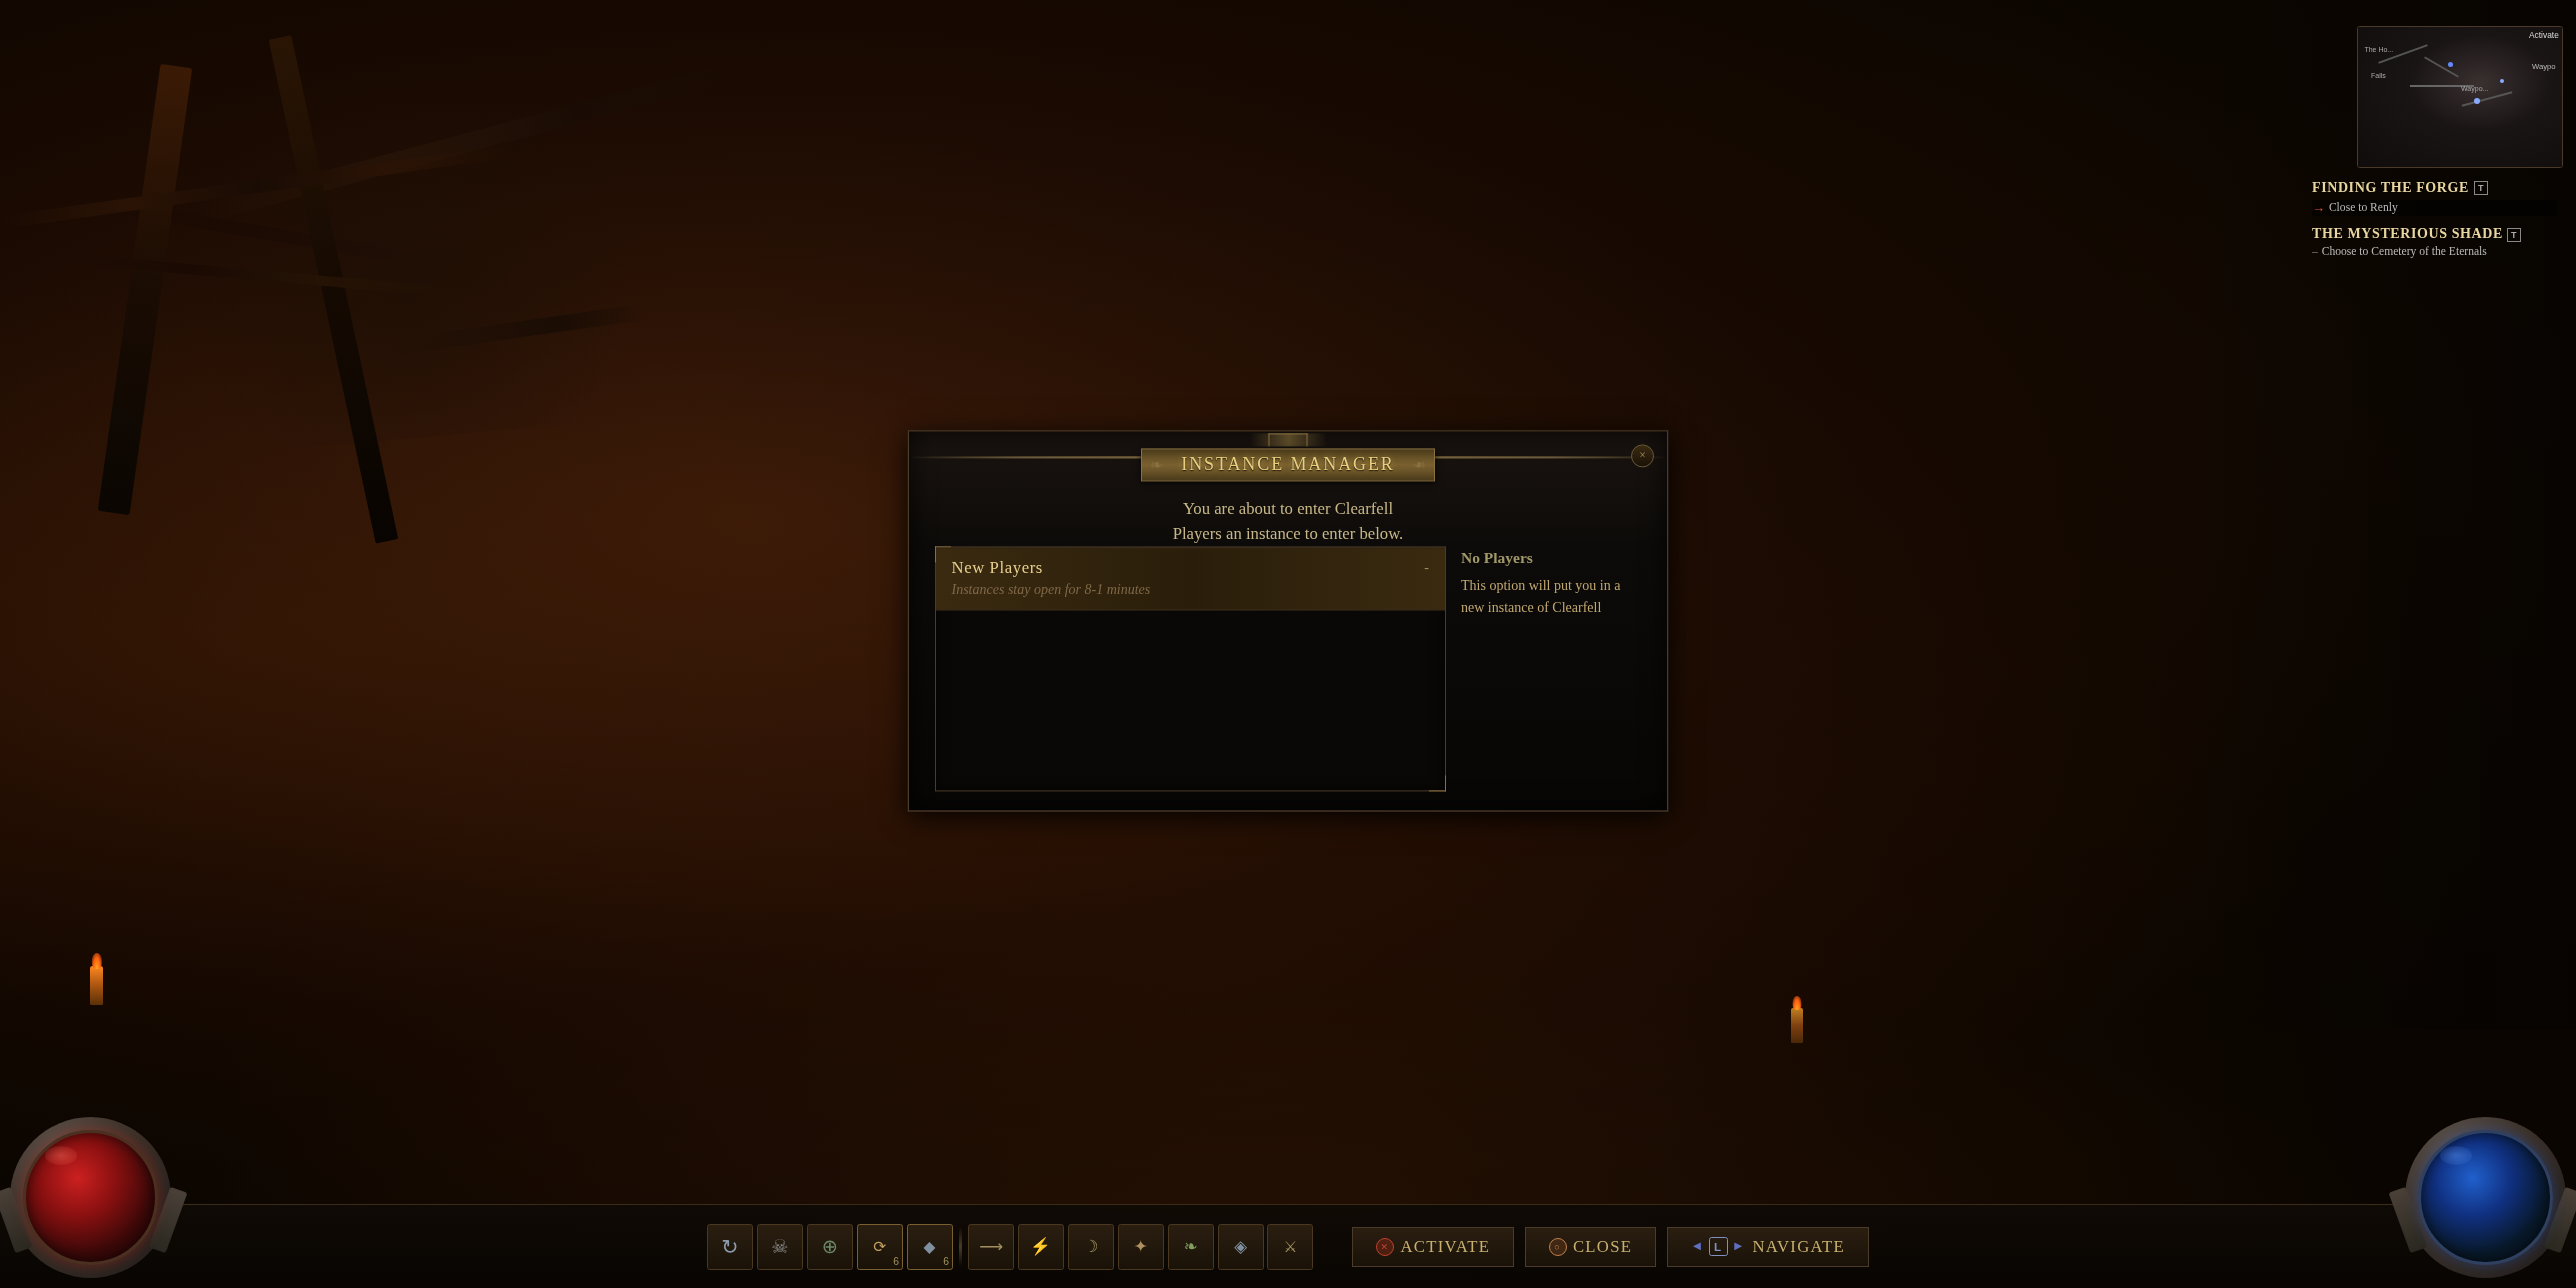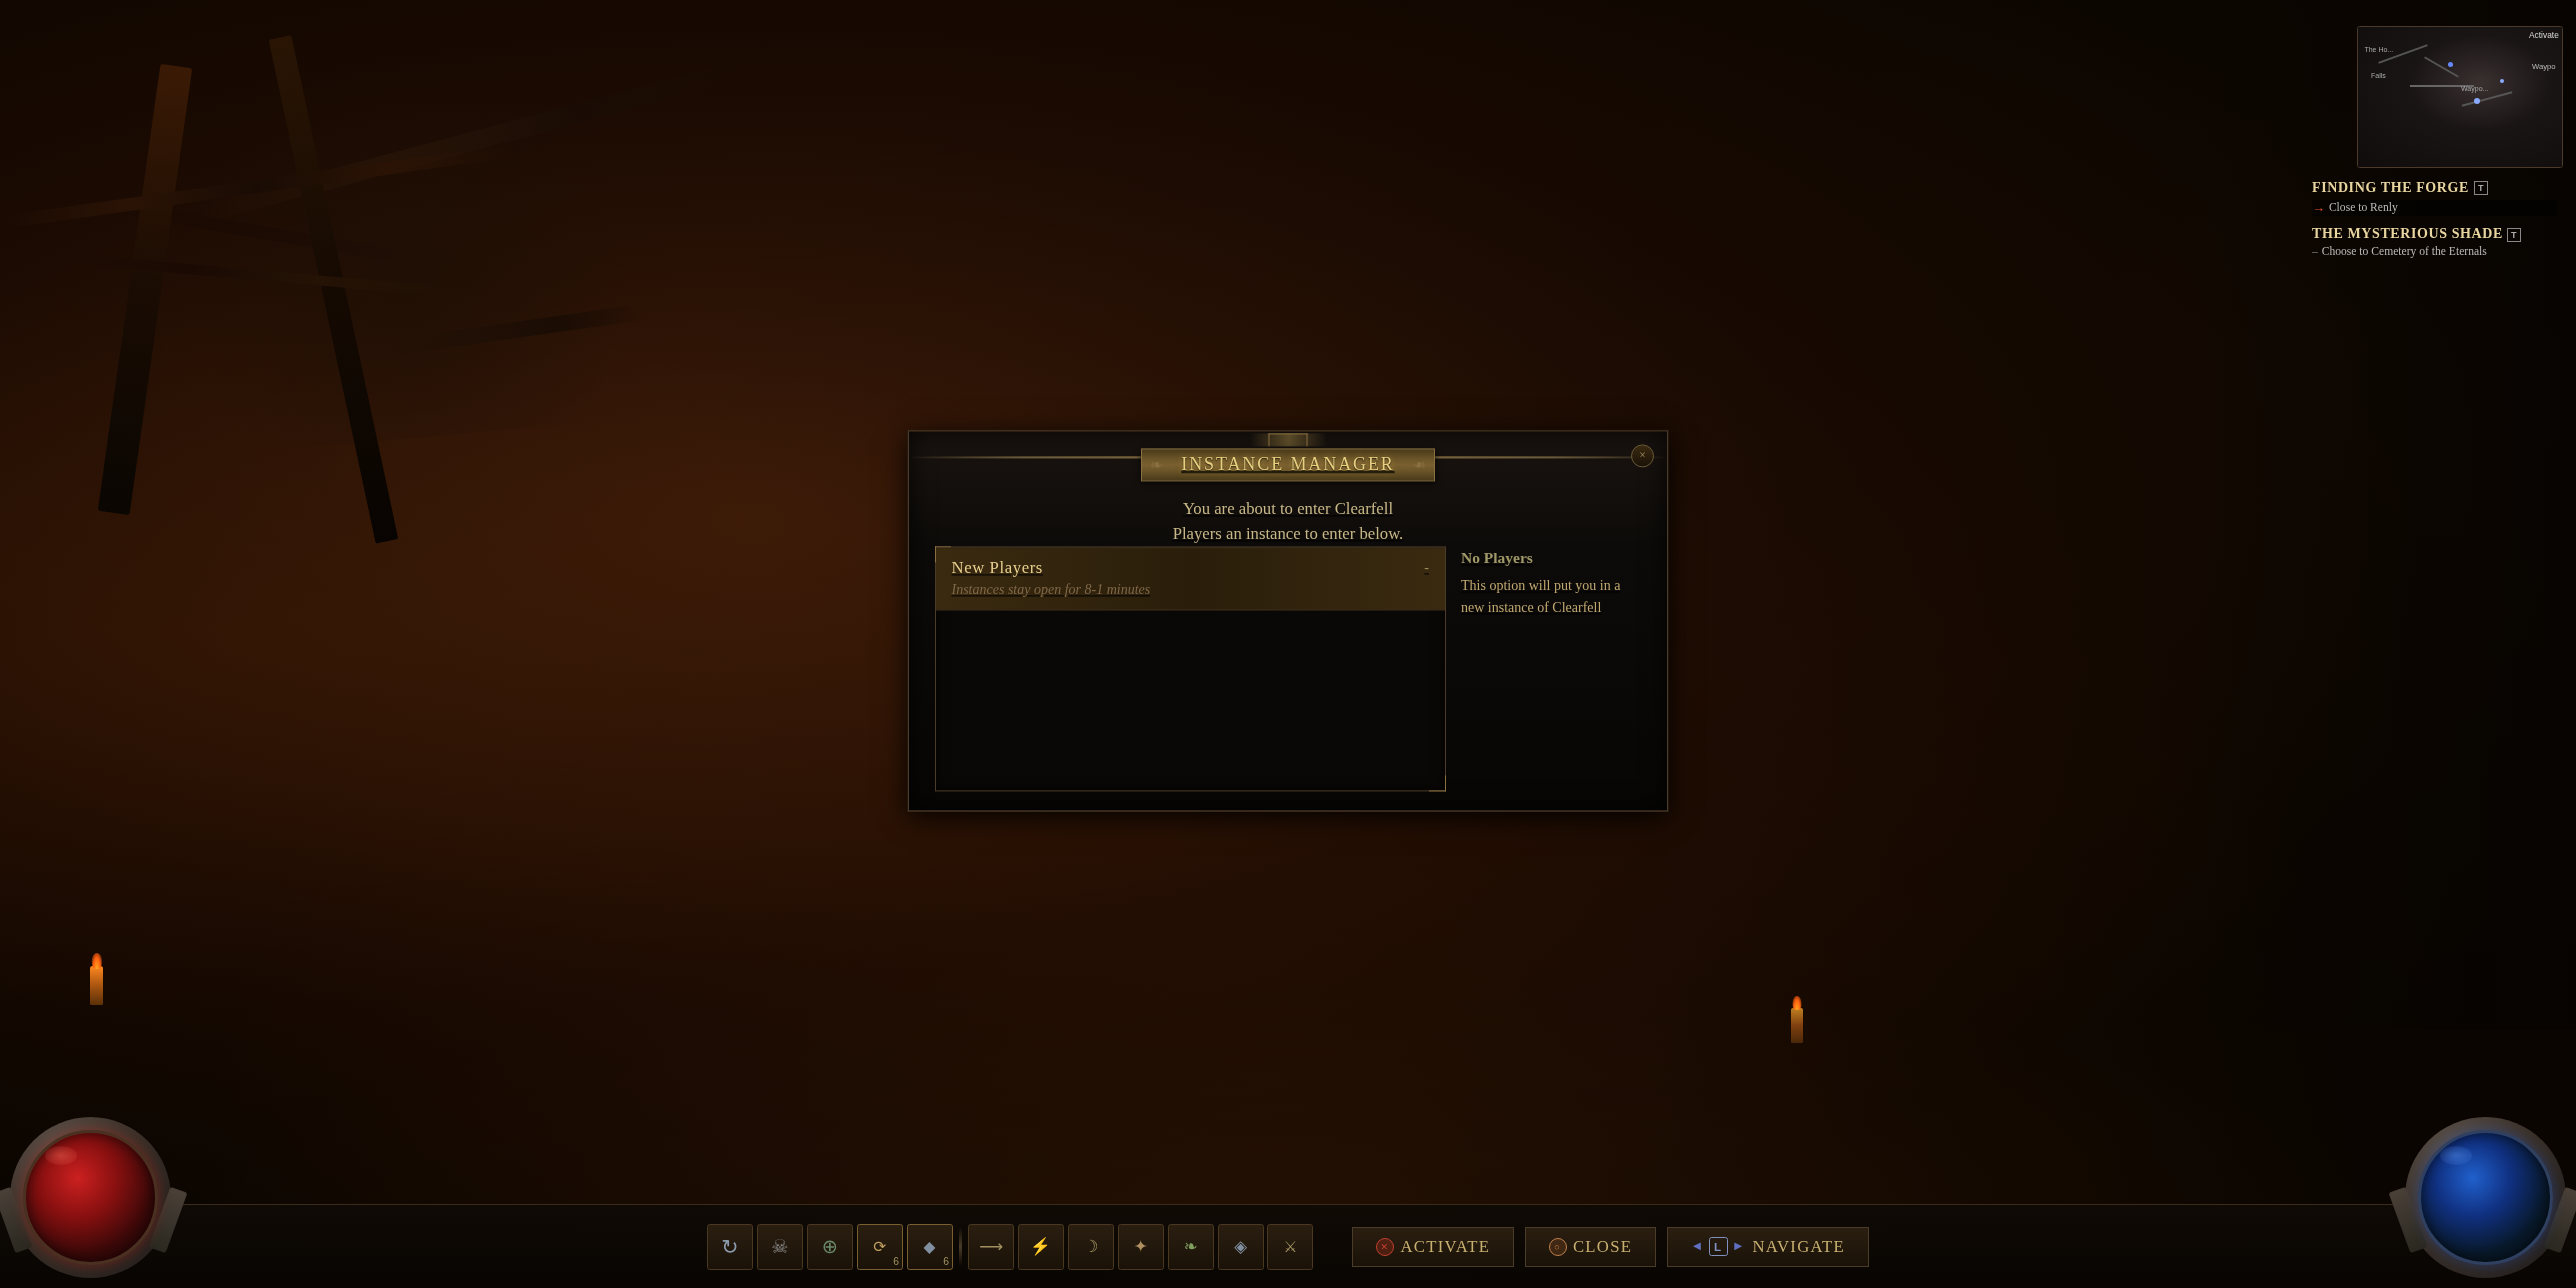--- a/index.html
+++ b/index.html
@@ -172,21 +172,20 @@
     }
 
     .dialog-box {
       background: linear-gradient(180deg, #1a1410 0%, #0d0b09 30%, #070605 100%);
       border: 1.3px solid #4a3c28;
       box-shadow:
         0 0 0 0.6px #2a2018,
         inset 0 0 26px rgba(0,0,0,0.8),
         0 5.2px 26px rgba(0,0,0,0.9);
       position: relative;
-      text-decoration: underline;
     }
 
     
     .dialog-title-bar {
       position: relative;
       display: flex;
       align-items: center;
       justify-content: center;
       padding: 0;
       margin: 0 auto;

